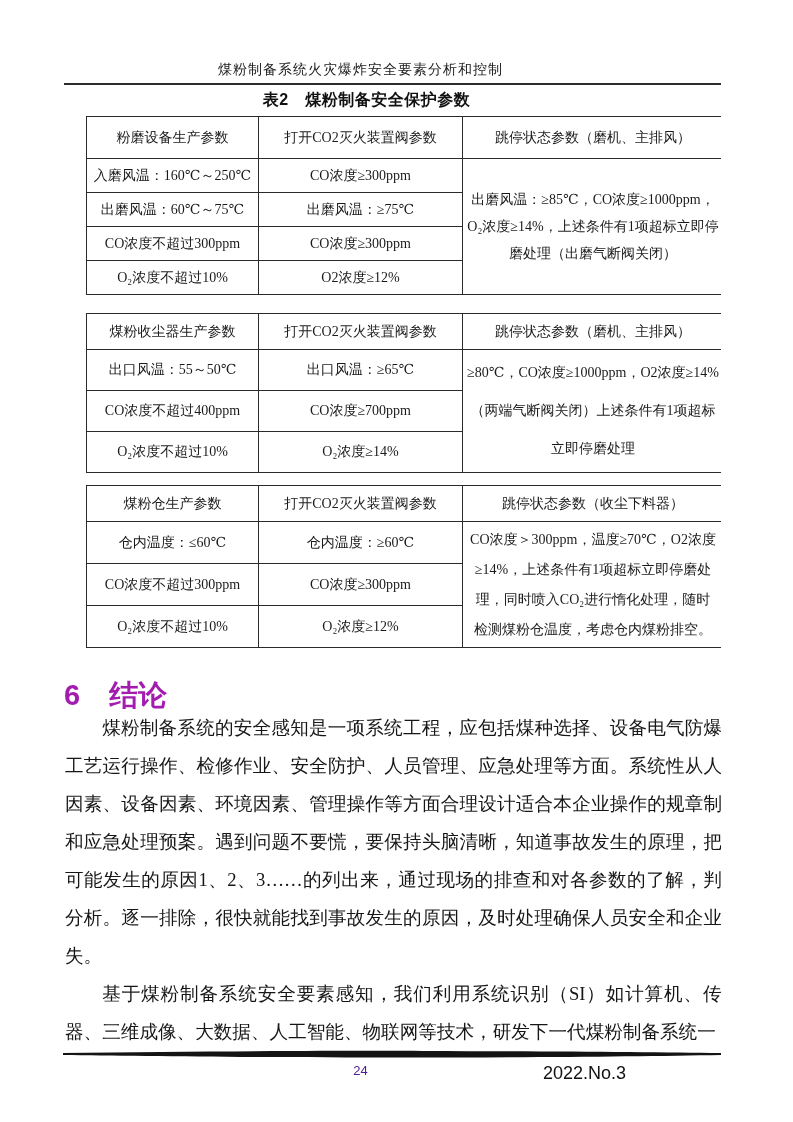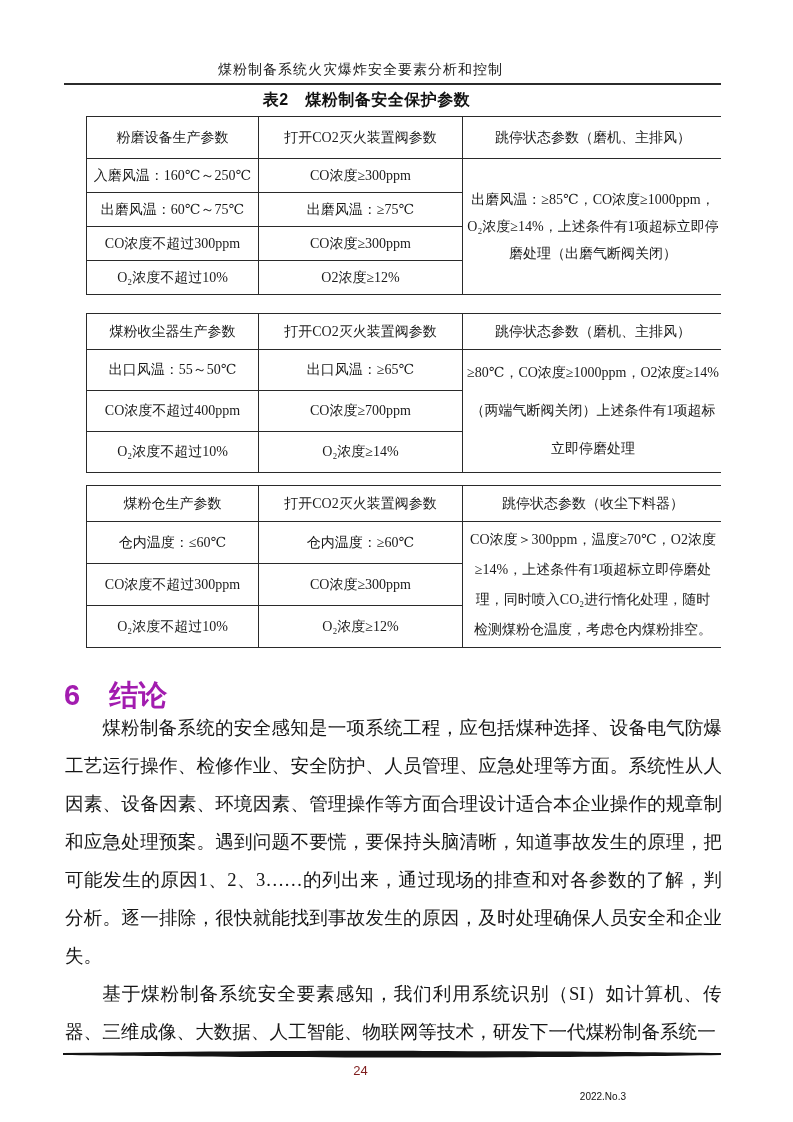--- a/index.html
+++ b/index.html
@@ -63,25 +63,25 @@
   .bodytext {
     position:absolute; top:709px; left:65px; width:676px;
     font-size:18.6px; line-height:38px;
     text-align:justify; text-justify:inter-ideograph; color:#161616;
   }
   .bodytext p { text-indent:2em; margin:0; }
   .footer-rule { position:absolute; top:1050px; left:63px; }
   .footer-page {
     position:absolute; top:1063px; left:0; width:100%;
     text-align:center; font-size:13px;
-    font-family:"Liberation Sans","DejaVu Sans",sans-serif; color:#7f1d1d;
+    font-family:"Liberation Sans","DejaVu Sans",sans-serif; color:#4c1d95;
   }
   .footer-issue {
-    position:absolute; top:1091px; right:95px;
-    font-size:10px;
+    position:absolute; top:1063px; right:95px;
+    font-size:18px;
     font-family:"Liberation Sans","DejaVu Sans",sans-serif; color:#111;
   }
 </style>
 </head>
 <body>
 
 <div class="page">
 
   <div class="running-head">煤粉制备系统火灾爆炸安全要素分析和控制</div>
   <div class="head-rule"></div>

